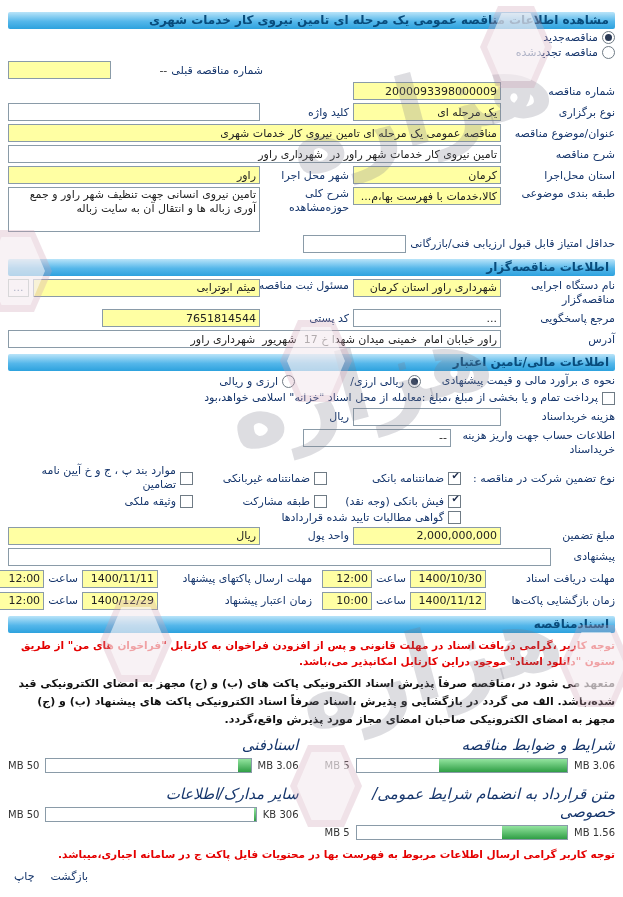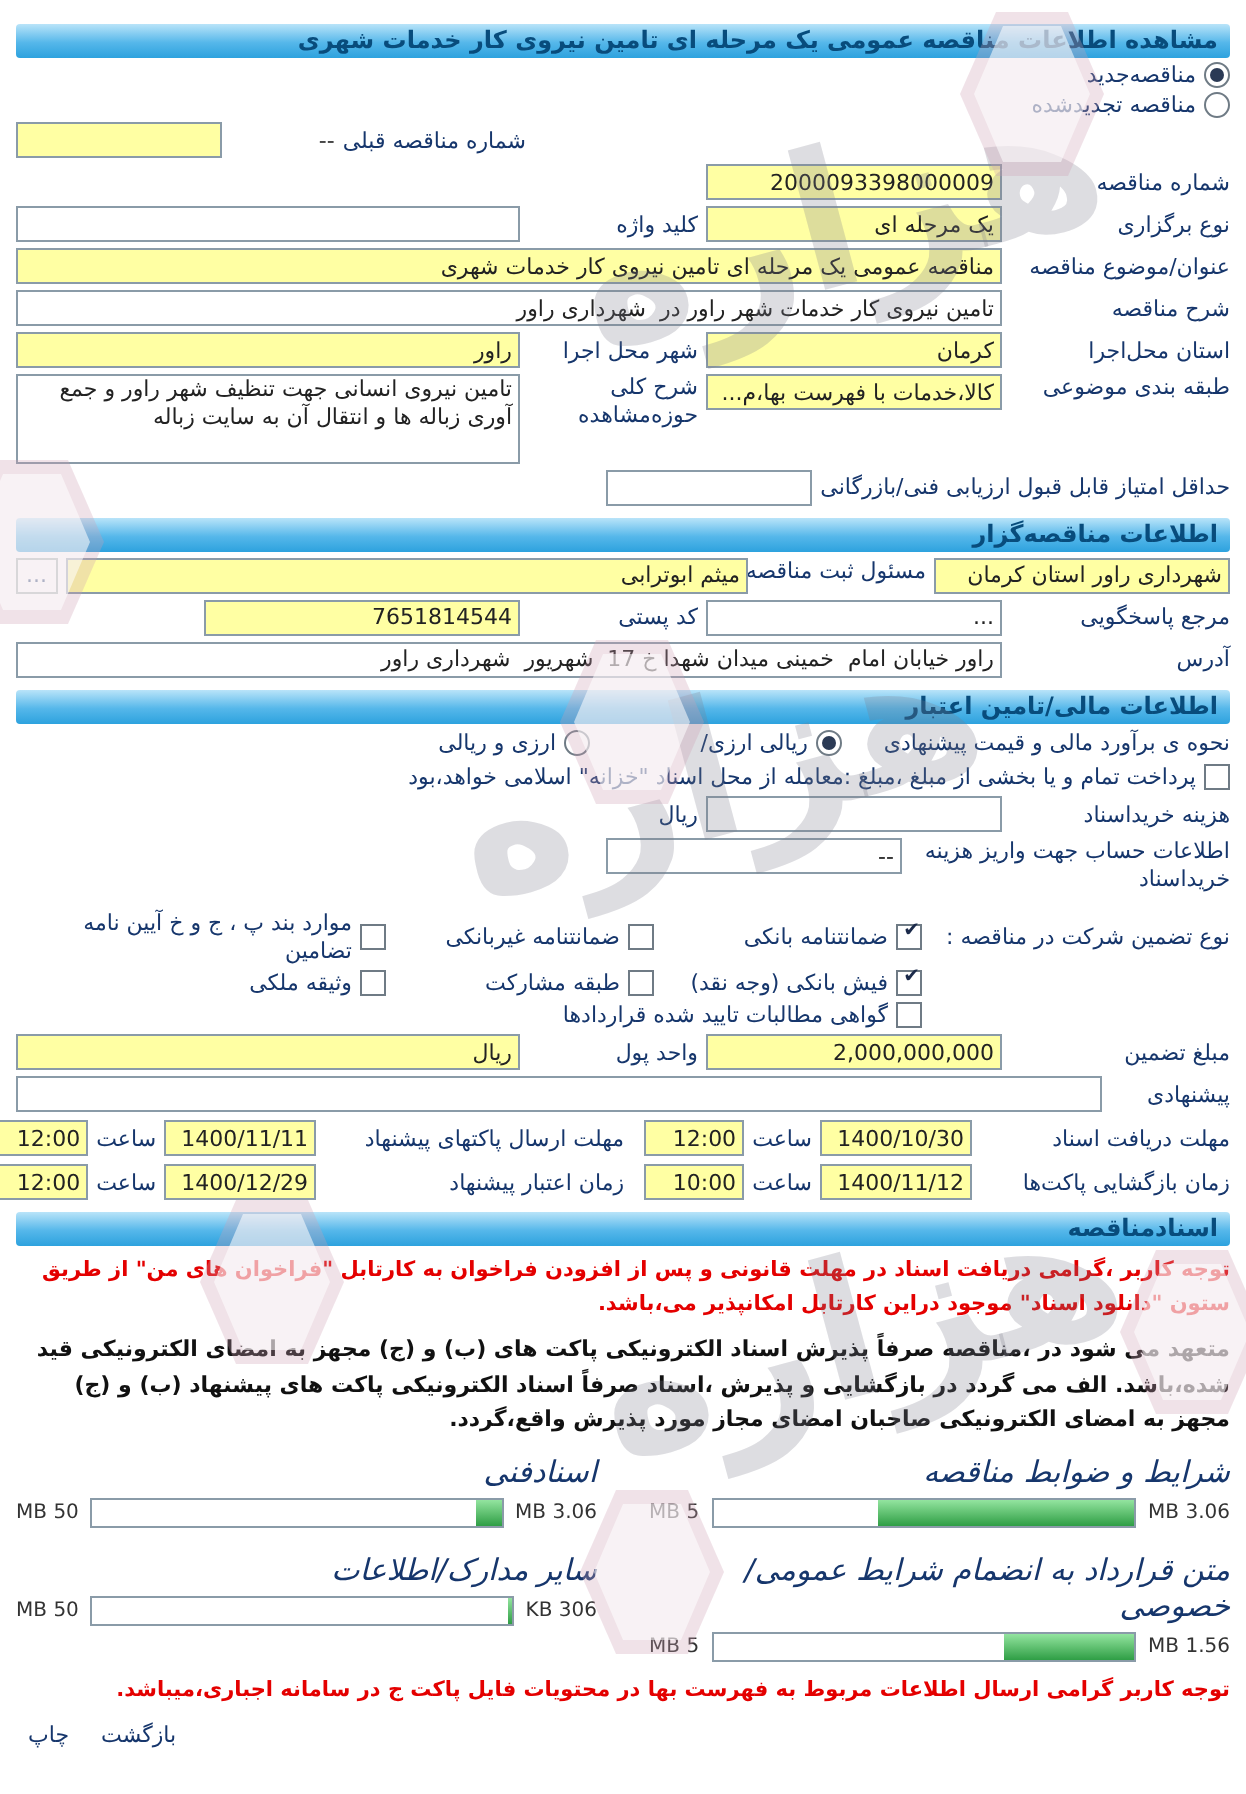--- a/index.html
+++ b/index.html
@@ -100,20 +100,21 @@
     <textarea class="inp f1" rows="3" style="">تامین نیروی انسانی جهت تنظیف شهر راور و جمع آوری زباله ها و انتقال آن به سایت زباله</textarea>
   </div>
   <div class="row">
     <span class="lbl">حداقل امتیاز قابل قبول ارزیابی فنی/بازرگانی</span>
     <input class="inp w95" style="">
   </div>
 
   <div class="secbar">اطلاعات مناقصه‌گزار</div>
 
   <div class="row top-align">
+    <span class="lbl w110 wrap">نام دستگاه اجرایی مناقصه‌گزار</span>
     <input class="inp yellow w140" value="شهرداری راور استان کرمان" style="">
     <span class="lbl w85">مسئول ثبت مناقصه</span>
     <input class="inp yellow f1" value="میثم ابوترابی" style="">
     <button class="btn-link" style="border:1px solid #9aa;padding:0 4px;height:18px">...</button>
   </div>
   <div class="row">
     <span class="lbl w110">مرجع پاسخگویی</span>
     <input class="inp w140" value="..." style="">
     <span class="lbl w85">کد پستی</span>
     <input class="inp yellow w150" value="7651814544" style="">

